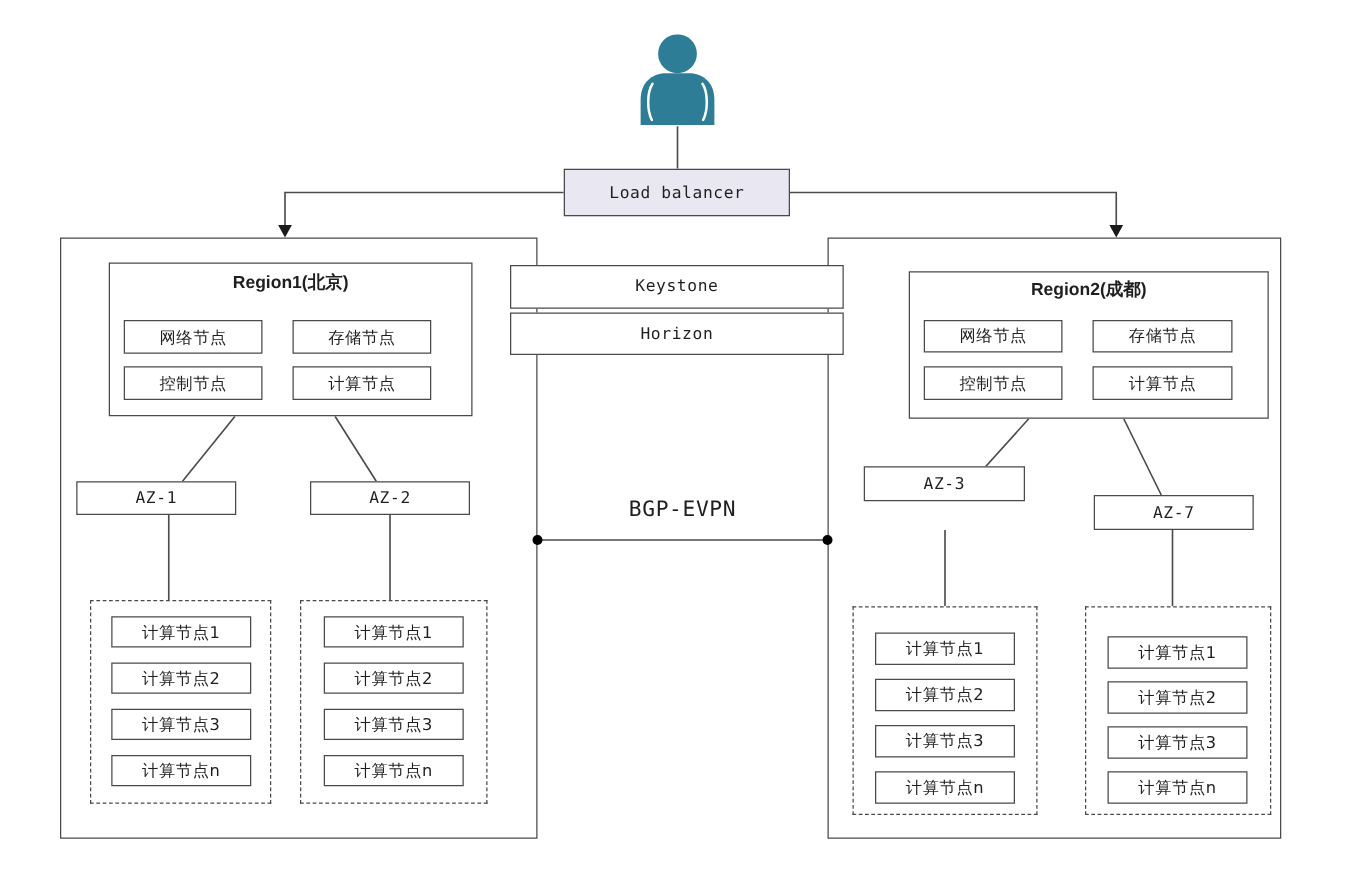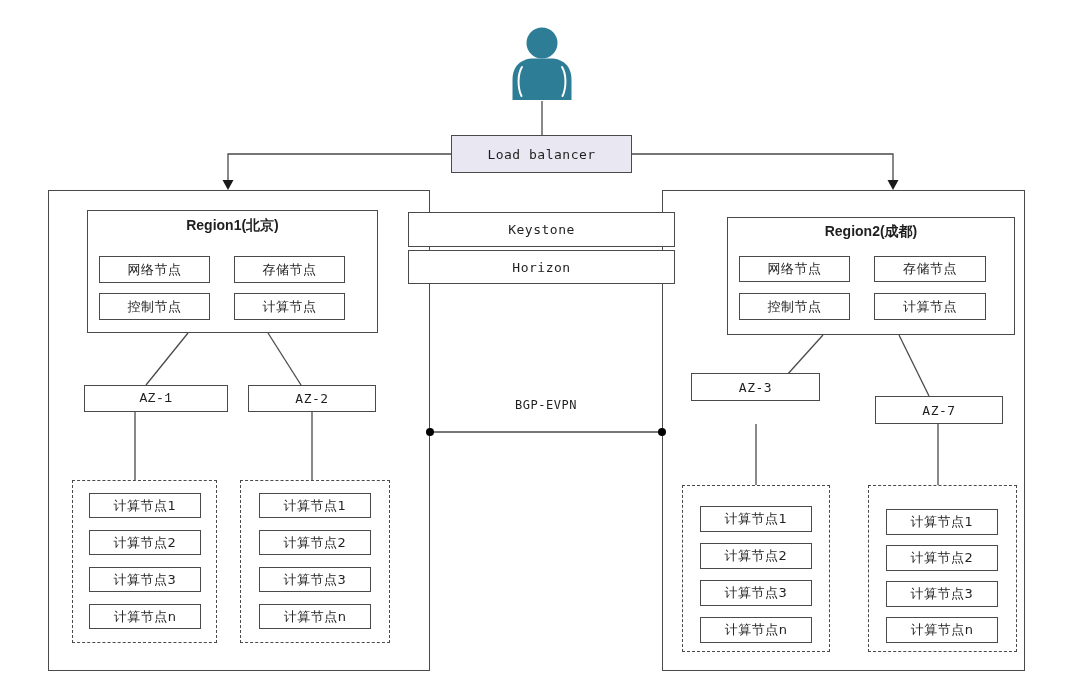--- a/index.html
+++ b/index.html
@@ -25,21 +25,21 @@
     position:absolute;text-align:center;font-weight:bold;font-size:14px;z-index:12;
     font-family:Liberation Sans, sans-serif;
   }
   .dashed{
     position:absolute;box-sizing:border-box;background:#ffffff;
     border:1.5px dashed #4a4a4a;z-index:9;
   }
   .lb{background:#e9e8f2;}
   .svg-layer{position:absolute;left:0;top:0;z-index:5;pointer-events:none;}
   .free-label{
-    position:absolute;z-index:10;text-align:center;font-size:12px;letter-spacing:0.5px;
+    position:absolute;z-index:10;text-align:center;font-size:17px;letter-spacing:0.5px;
   }
 </style>
 </head>
 <body>
 
 <div id="canvas">
 
   <div class="outer" style="left:48px;top:190px;width:382px;height:481px;"></div>
   <div class="outer" style="left:662px;top:190px;width:363px;height:481px;"></div>
 
@@ -84,21 +84,21 @@
 
   <div class="free-label mono" style="left:470px;top:398px;width:152px;">BGP-EVPN</div>
 
   <div class="inner-region" style="left:87px;top:210px;width:291px;height:123px;"></div>
   <div class="region-title" style="left:87px;top:217px;width:291px;">Region1(北京)</div>
   <div class="box" style="left:99px;top:256px;width:111px;height:27px;">网络节点</div>
   <div class="box" style="left:234px;top:256px;width:111px;height:27px;">存储节点</div>
   <div class="box" style="left:99px;top:293px;width:111px;height:27px;">控制节点</div>
   <div class="box" style="left:234px;top:293px;width:111px;height:27px;">计算节点</div>
 
-  <div class="box mono" style="left:84px;top:385px;width:144px;height:27px;font-family:Liberation Mono, monospace;">AZ-1</div>
+  <div class="box mono" style="left:61px;top:385px;width:128px;height:27px;">AZ-1</div>
   <div class="box mono" style="left:248px;top:385px;width:128px;height:27px;">AZ-2</div>
 
   <div class="dashed" style="left:72px;top:480px;width:145px;height:163px;"></div>
   <div class="box" style="left:89px;top:493px;width:112px;height:25px;">计算节点1</div>
   <div class="box" style="left:89px;top:530px;width:112px;height:25px;">计算节点2</div>
   <div class="box" style="left:89px;top:567px;width:112px;height:25px;">计算节点3</div>
   <div class="box" style="left:89px;top:604px;width:112px;height:25px;">计算节点n</div>
 
   <div class="dashed" style="left:240px;top:480px;width:150px;height:163px;"></div>
   <div class="box" style="left:259px;top:493px;width:112px;height:25px;">计算节点1</div>

